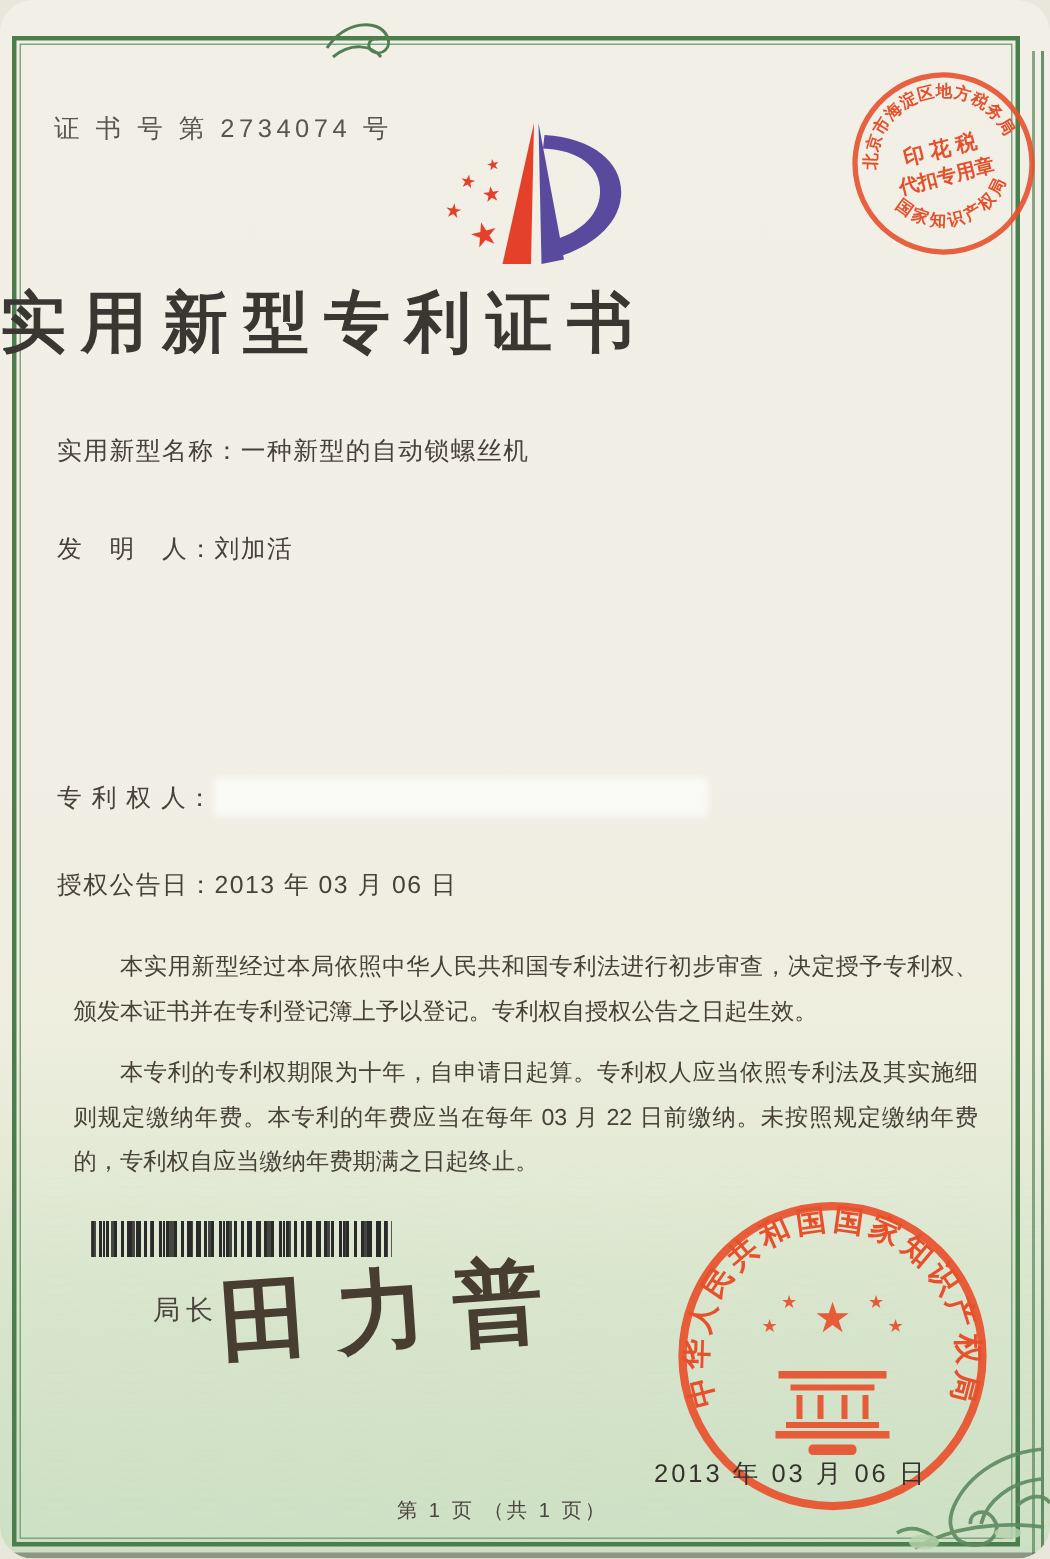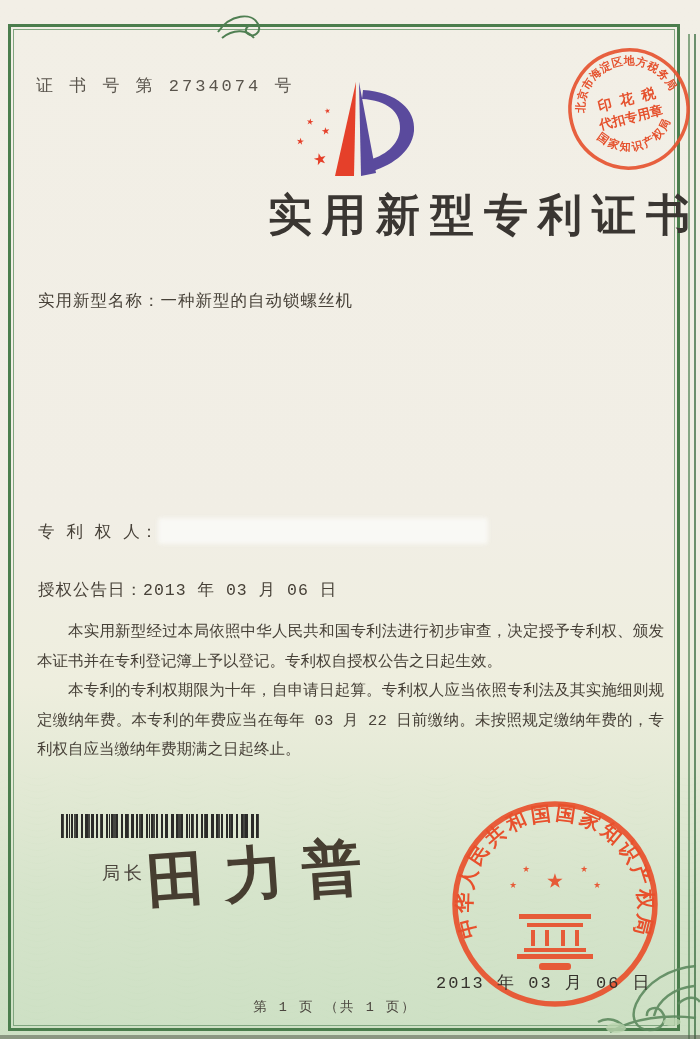--- a/index.html
+++ b/index.html
@@ -1,38 +1,39 @@
 <!DOCTYPE html>
 <html><head>
 <meta charset="utf-8">
 <style>
   html,body{margin:0;padding:0;background:#e9e6dc;}
   .page{
     position:relative;width:700px;height:1039px;overflow:hidden;
-    font-family:Liberation Mono, monospace;
+    font-family:Liberation Sans, sans-serif;
     background:linear-gradient(180deg,#f2efe6 0%,#f1eee5 50%,#eeeede 66%,#e2e9d4 76%,#d6e4cb 86%,#cde0c4 100%);
+    border-radius:22px;
   }
   .abs{position:absolute;}
   
   .frame{left:8px;top:24px;right:20px;bottom:8px;border:3px solid #4b7e4d;}
   .frame-inner{position:absolute;inset:2px;border:1px solid #7fa57f;}
   .edge-a{left:688px;top:34px;bottom:0;width:2px;background:#4d7f50;opacity:.65;}
   .edge-b{left:694px;top:34px;bottom:0;width:2px;background:#3f6f44;opacity:.75;}
   .bottom-shadow{left:0;right:0;bottom:0;height:4px;background:#565b4d;opacity:.55;}
   
   .cert-no{left:36px;top:74px;font-size:17px;letter-spacing:3px;color:#59544c;}
-  .title{left:0;right:0;top:186px;text-align:right;font-size:44px;font-weight:700;
+  .title{left:0;right:0;top:186px;text-align:left;font-size:44px;font-weight:700;
          letter-spacing:10px;color:#3a3632;}
   .field{left:38px;font-size:16.5px;color:#474138;letter-spacing:1px;white-space:nowrap;}
   .f0{top:290px}.f1{top:355px}.f2{top:410px}.f3{top:465px}.f4{top:521px}.f5{top:579px}
   .redaction{display:inline-block;vertical-align:middle;width:330px;height:26px;margin-top:-4px;
              background:rgba(250,250,246,.92);filter:blur(2px);border-radius:3px;}
   .paras{left:37px;right:36px;top:618px;font-size:15.5px;line-height:29.5px;
          text-align:justify;color:#474138;}
-  .paras p{margin:0;text-indent:2em;}
+  .paras p{margin:12px;text-indent:2em;}
   .barcode{left:61px;top:814px;width:200px;height:24px;
     background:
       repeating-linear-gradient(90deg,#2a2a28 0 2px,transparent 2px 5px),
       repeating-linear-gradient(90deg,#2a2a28 0 1px,transparent 1px 8px),
       repeating-linear-gradient(90deg,rgba(42,42,40,.85) 0 3px,transparent 3px 13px);}
   .director-label{left:102px;top:861px;font-size:18px;letter-spacing:4px;color:#4a443c;}
   .signature{left:146px;top:834px;font-size:60px;font-weight:700;color:#473e31;
              letter-spacing:18px;transform:rotate(-4deg);white-space:nowrap;}
   .seal-date{left:436px;top:971px;font-size:17px;letter-spacing:2px;color:#35312c;white-space:nowrap;}
   .footer{left:0;width:700px;top:998px;text-align:center;font-size:13.5px;
@@ -158,20 +159,21 @@
       <text x="33" y="50" font-size="12" transform="rotate(10 33 50)">★</text>
       <text x="49" y="61" font-size="14" transform="rotate(-8 49 61)">★</text>
       <text x="23" y="70" font-size="13" transform="rotate(8 23 70)">★</text>
       <text x="42" y="92" font-size="22" transform="rotate(-14 42 92)">★</text>
     </g>
   </svg>
 
   <div class="abs title">实用新型专利证书</div>
 
   <div class="abs field f0"><span>实用新型名称：</span><span>一种新型的自动锁螺丝机</span></div>
+  <div class="abs field f1"><span>发　明　人：</span><span>刘加活</span></div>
   <div class="abs field f4"><span>专 利 权 人：</span><span class="redaction"></span></div>
   <div class="abs field f5"><span>授权公告日：</span><span>2013 年 03 月 06 日</span></div>
 
   <div class="abs paras">
     <p>本实用新型经过本局依照中华人民共和国专利法进行初步审查，决定授予专利权、颁发本证书并在专利登记簿上予以登记。专利权自授权公告之日起生效。</p>
     <p>本专利的专利权期限为十年，自申请日起算。专利权人应当依照专利法及其实施细则规定缴纳年费。本专利的年费应当在每年 03 月 22 日前缴纳。未按照规定缴纳年费的，专利权自应当缴纳年费期满之日起终止。</p>
   </div>
 
   <div class="abs barcode"></div>
 

